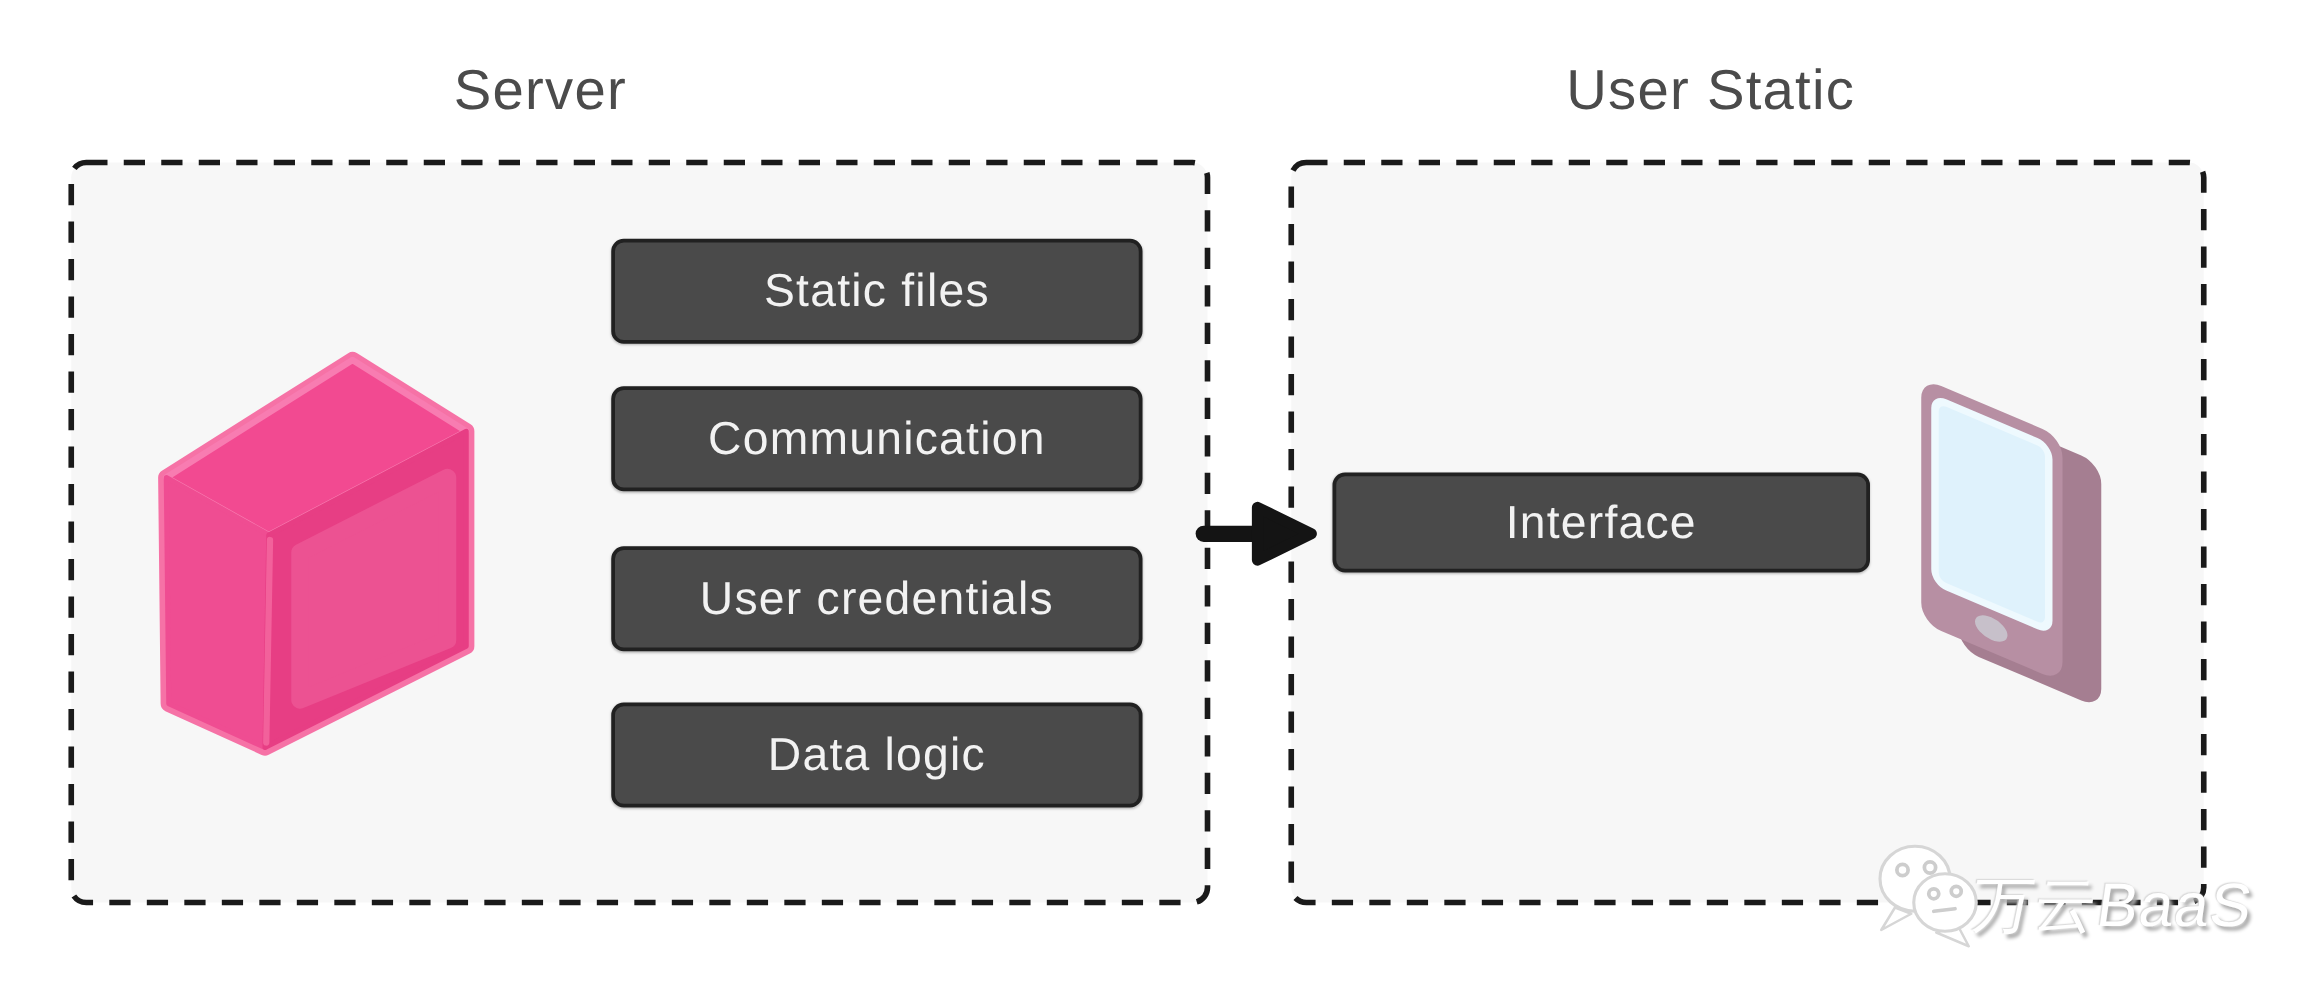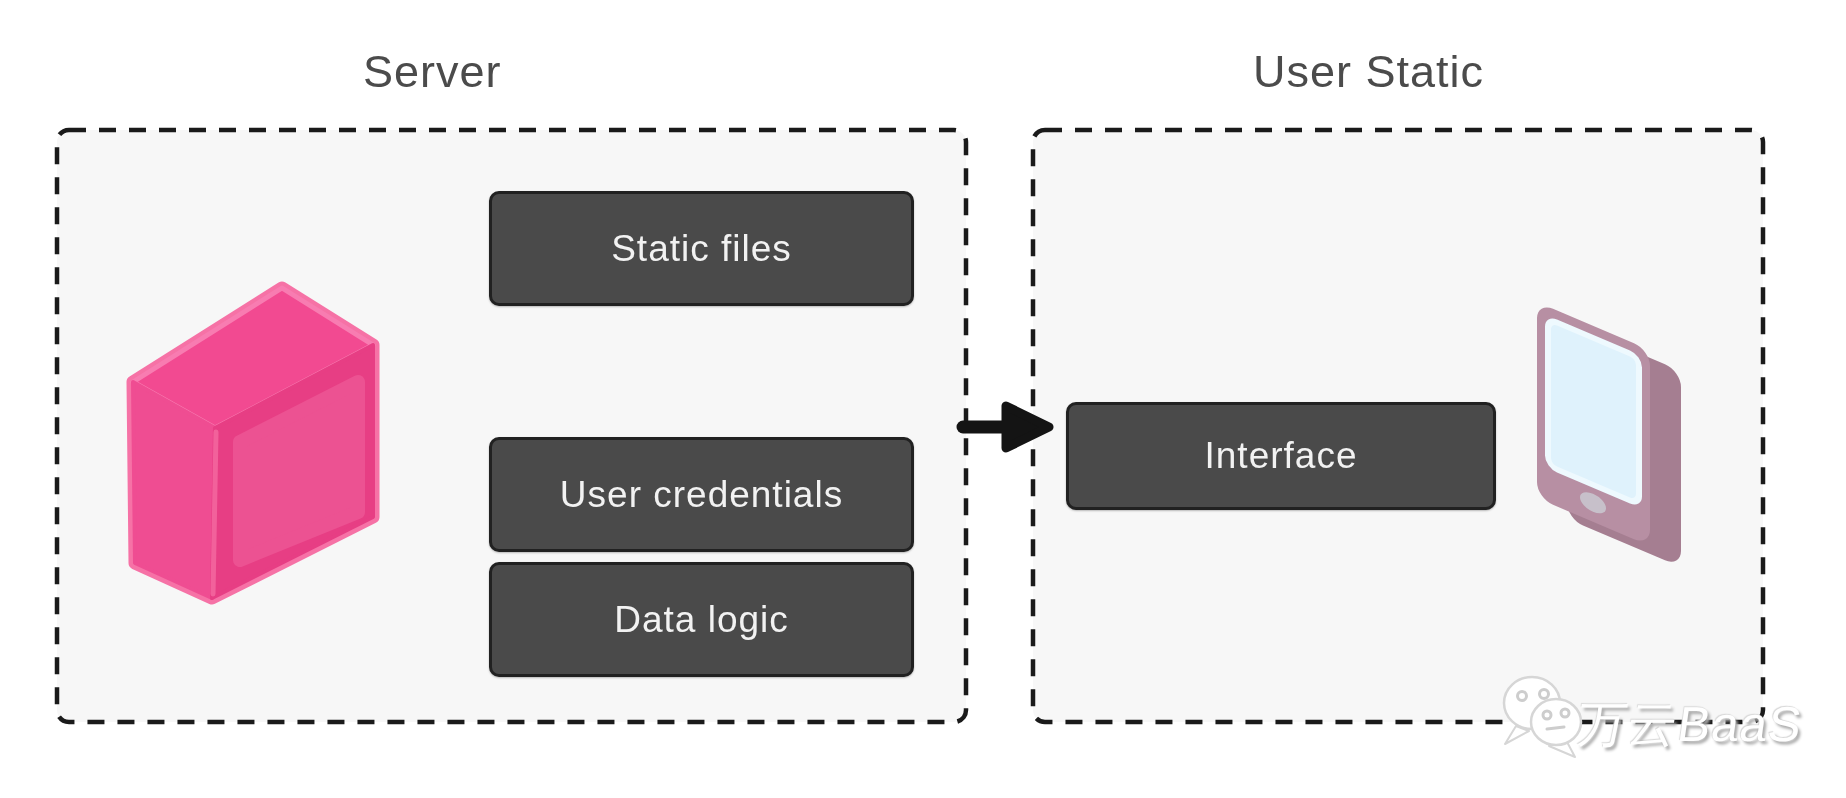--- a/index.html
+++ b/index.html
@@ -8,31 +8,31 @@
     font-family:Liberation Sans, sans-serif;overflow:hidden;padding-left:48px;
   }
   .bg-svg{position:absolute;left:0;top:0;z-index:0;}
   .zone-title{
     position:absolute;z-index:2;font-size:45px;font-weight:300;
     color:#4b4b4b;letter-spacing:1px;white-space:nowrap;
   }
   .zone-title.server{left:363px;top:46px;}
   .zone-title.user{left:1253px;top:46px;}
   .component-box{
-    position:absolute;z-index:2;left:489px;width:425px;height:115px;
+    position:absolute;z-index:2;left:489px;width:425px;height:84px;
     background:#4a4a4a;border:3px solid #212121;border-radius:10px;
     box-sizing:border-box;display:flex;align-items:center;justify-content:center;
     color:#f2f2f2;font-size:37px;font-weight:300;letter-spacing:1px;
     box-shadow:0 1px 2px rgba(0,0,0,0.25);
   }
   .component-box.b0{top:191px;}
   .component-box.b1{top:309px;}
   .component-box.b2{top:426px;margin-top:11px;}
   .component-box.b3{top:562px;}
-  .component-box.interface{left:1066px;top:378px;width:430px;height:108px;margin-top:24px;}
+  .component-box.interface{left:1066px;top:378px;width:430px;height:80px;}
   .watermark-text{
     position:absolute;z-index:3;left:1578px;top:692px;
     font-size:49px;font-weight:400;color:#ffffff;letter-spacing:1px;
     transform:skewX(-8deg);white-space:nowrap;
     text-shadow:3px 3px 3px #ababab, -1px -1px 1px #d8d8d8;
   }
 </style>
 </head>
 <body>
 
@@ -75,20 +75,21 @@
       <circle cx="1547" cy="715" r="4" fill="none" stroke="#cdcdcd" stroke-width="3"></circle>
       <circle cx="1565" cy="713" r="4" fill="none" stroke="#cdcdcd" stroke-width="3"></circle>
       <line x1="1547" y1="729" x2="1564" y2="727" stroke="#cdcdcd" stroke-width="3" stroke-linecap="round"></line>
     </g>
   </svg>
 
   <div class="zone-title server">Server</div>
   <div class="zone-title user">User Static</div>
 
   <div class="component-box b0">Static files</div>
+  <div class="component-box b1">Communication</div>
   <div class="component-box b2">User credentials</div>
   <div class="component-box b3">Data logic</div>
 
   <div class="component-box interface">Interface</div>
 
   <div class="watermark-text">万云BaaS</div>
 
 </div>
 
 </body></html>

